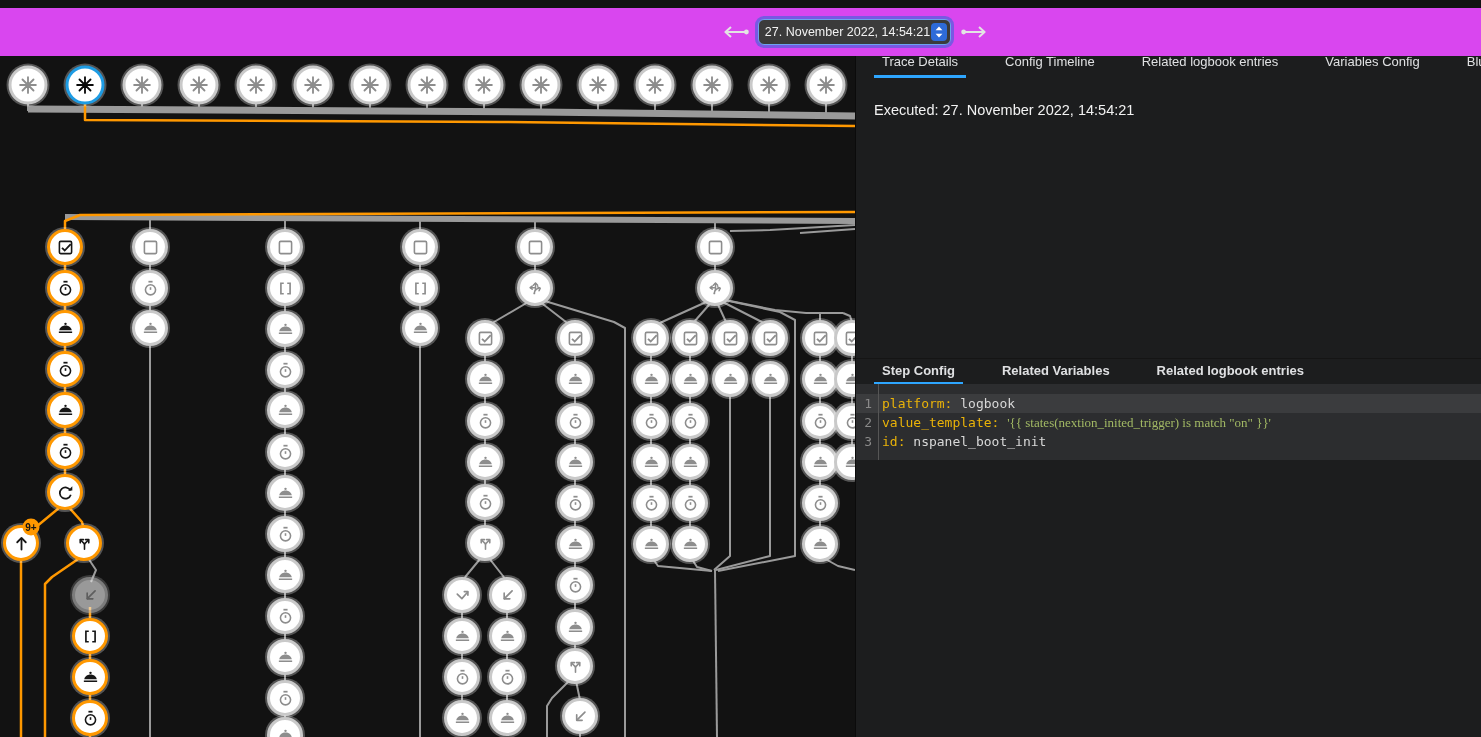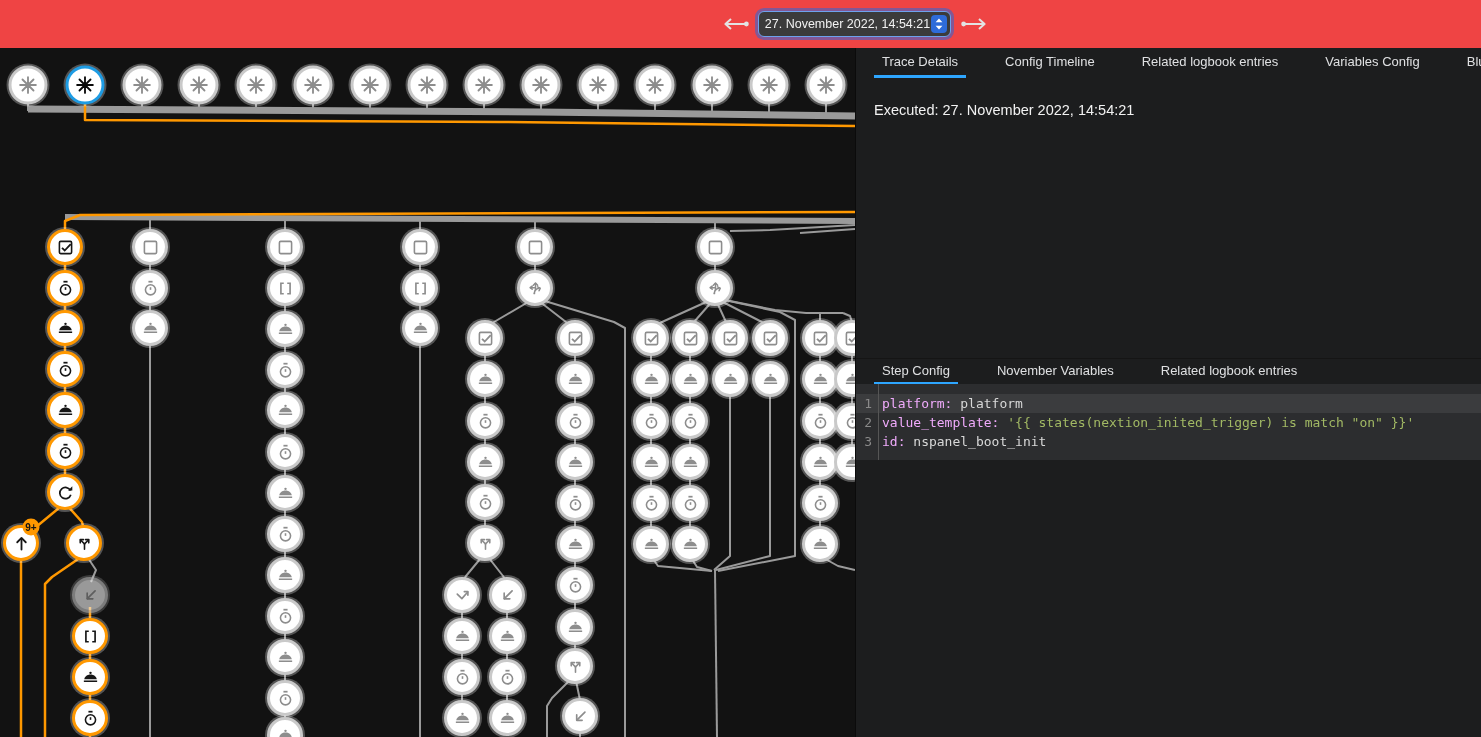--- a/index.html
+++ b/index.html
@@ -1,19 +1,19 @@
 <!DOCTYPE html>
 <html><head>
 <meta charset="utf-8">
 <style>
   html,body{margin:0;padding:0;background:#000;}
   #app{width:1481px;height:737px;position:relative;overflow:hidden;background:#121212;
        font-family:"Liberation Sans",sans-serif;color:#e0e0e0;}
   
-  #topbar{position:absolute;left:0;top:0;width:1481px;height:48px;background:#ef4444;z-index:6;}
+  #topbar{position:absolute;left:0;top:8px;width:1481px;height:48px;background:#d946ef;z-index:6;}
   .runnav{position:absolute;top:16px;width:30px;height:16px;color:#e3e3e3;cursor:pointer;}
   #prevrun{left:720px;} #nextrun{left:960px;}
   #runselect{position:absolute;left:758px;top:11px;width:193px;height:26px;background:#3b3b3b;
       border-radius:6px;border:1px solid #6da2ee;box-shadow:0 0 0 3px rgba(41,104,217,.55);
       display:flex;align-items:center;justify-content:center;cursor:pointer;box-sizing:border-box;}
   #runselect .val{font-size:12.5px;color:#f2f2f2;margin-right:14px;}
   #runselect .stepper{position:absolute;right:3px;top:3px;width:16px;height:18px;border-radius:4px;
       background:#2e6bd9;display:flex;align-items:center;justify-content:center;}
   
   #graph{position:absolute;left:0;top:0;width:855px;height:737px;overflow:hidden;z-index:1;background:#121212;}
@@ -32,29 +32,29 @@
       font-size:10px;line-height:17px;font-weight:bold;text-align:center;z-index:4;transform:translate(-50%,-50%);}
   
   #panel{position:absolute;left:855px;top:48px;width:626px;height:689px;background:#1c1d1e;z-index:5;
       border-left:1px solid #0b0b0b;box-sizing:border-box;}
   .tabrow{display:flex;gap:31px;padding:0 0 0 18px;height:30px;align-items:stretch;}
   .tab{font-size:13px;color:#dfe0e2;display:flex;align-items:center;padding:0 8px;cursor:pointer;
       border-bottom:3px solid transparent;box-sizing:border-box;white-space:nowrap;}
   .tab.active{border-bottom-color:#2ea6ff;}
   #executed{font-size:14.5px;color:#f2f2f2;padding:24px 14px 0 18px;}
   #bottombar{position:absolute;left:0;top:310px;width:626px;border-top:1px solid #151515;}
-  #bottombar .tabrow{height:26px;}
+  #bottombar .tabrow{height:26px;font-weight:bold;}
   #codebox{position:absolute;left:0;top:336px;width:626px;height:76px;background:#2c2d2f;
       font-family:"DejaVu Sans Mono","Liberation Mono",monospace;font-size:13px;padding-top:10px;box-sizing:border-box;}
   #codebox .gutline{position:absolute;left:22px;top:0;bottom:0;width:1px;background:#565656;}
   .cl{display:flex;height:19px;line-height:19px;white-space:pre;}
   .cl.hl{background:#3b3c3e;}
   .cl .num{width:16px;text-align:right;color:#8a8a8a;flex:none;}
   .cl .src{margin-left:10px;}
-  .k{color:#f0abfc;} .p{color:#d8d8d8;} .s{color:#a2b964;}
+  .k{color:#eab308;} .p{color:#d8d8d8;} .s{color:#a2b964;font-family:Liberation Serif, serif;}
 </style>
 </head>
 <body>
 
 <svg width="0" height="0" style="position:absolute">
   <defs>
     <symbol id="i-ast" viewBox="0 0 24 24">
         <g stroke="currentColor" stroke-width="2.1" stroke-linecap="round" fill="none">
           <path d="M12 3v18M3 12h18M5.7 5.7l12.6 12.6M18.3 5.7L5.7 18.3"></path>
         </g>
@@ -745,27 +745,27 @@
         <div class="tab active">Trace Details</div>
         <div class="tab">Config Timeline</div>
         <div class="tab">Related logbook entries</div>
         <div class="tab">Variables Config</div>
         <div class="tab">Blueprint Config</div>
       </div>
     <div id="executed">Executed: 27. November 2022, 14:54:21</div>
     <div id="bottombar">
       <div class="tabrow" id="bottomtabs">
           <div class="tab active">Step Config</div>
-          <div class="tab">November Variables</div>
+          <div class="tab">Related Variables</div>
           <div class="tab">Related logbook entries</div>
         </div>
     </div>
     <div id="codebox">
       <div class="gutline"></div>
       <div id="codelines">
-          <div class="cl hl"><span class="num">1</span><span class="src"><span class="k">platform:</span><span class="p"> platform</span></span></div>
+          <div class="cl hl"><span class="num">1</span><span class="src"><span class="k">platform:</span><span class="p"> logbook</span></span></div>
           <div class="cl"><span class="num">2</span><span class="src"><span class="k">value_template:</span><span class="p"> </span><span class="s">'{{ states(nextion_inited_trigger) is match "on" }}'</span></span></div>
           <div class="cl"><span class="num">3</span><span class="src"><span class="k">id:</span><span class="p"> nspanel_boot_init</span></span></div>
         </div>
     </div>
   </div>
 
 </div>
 
 </body></html>

